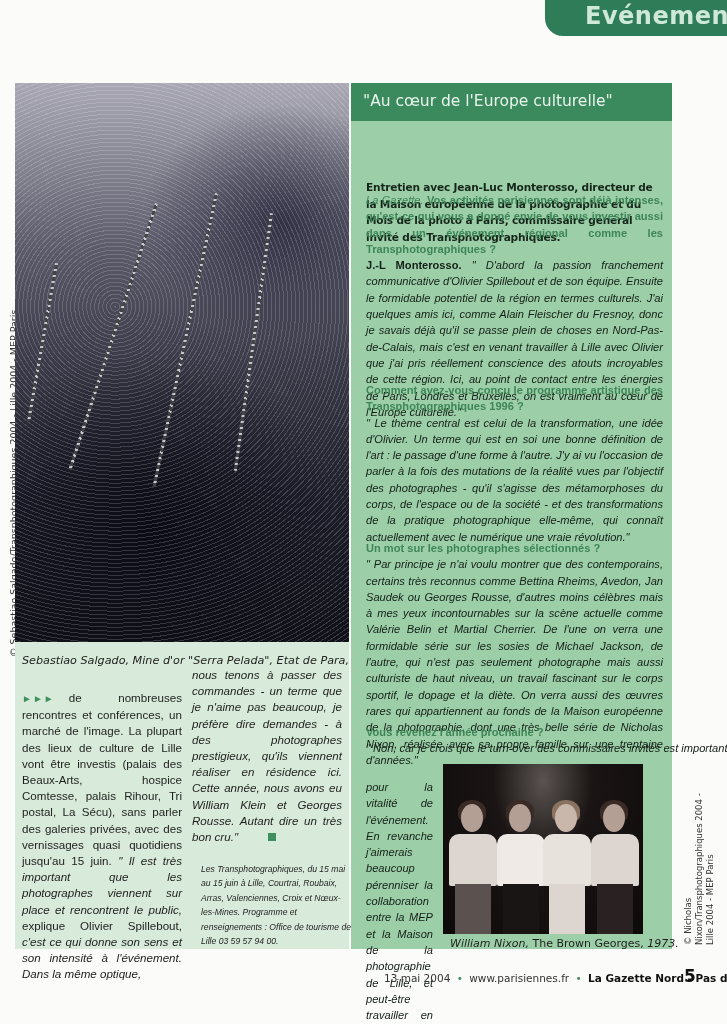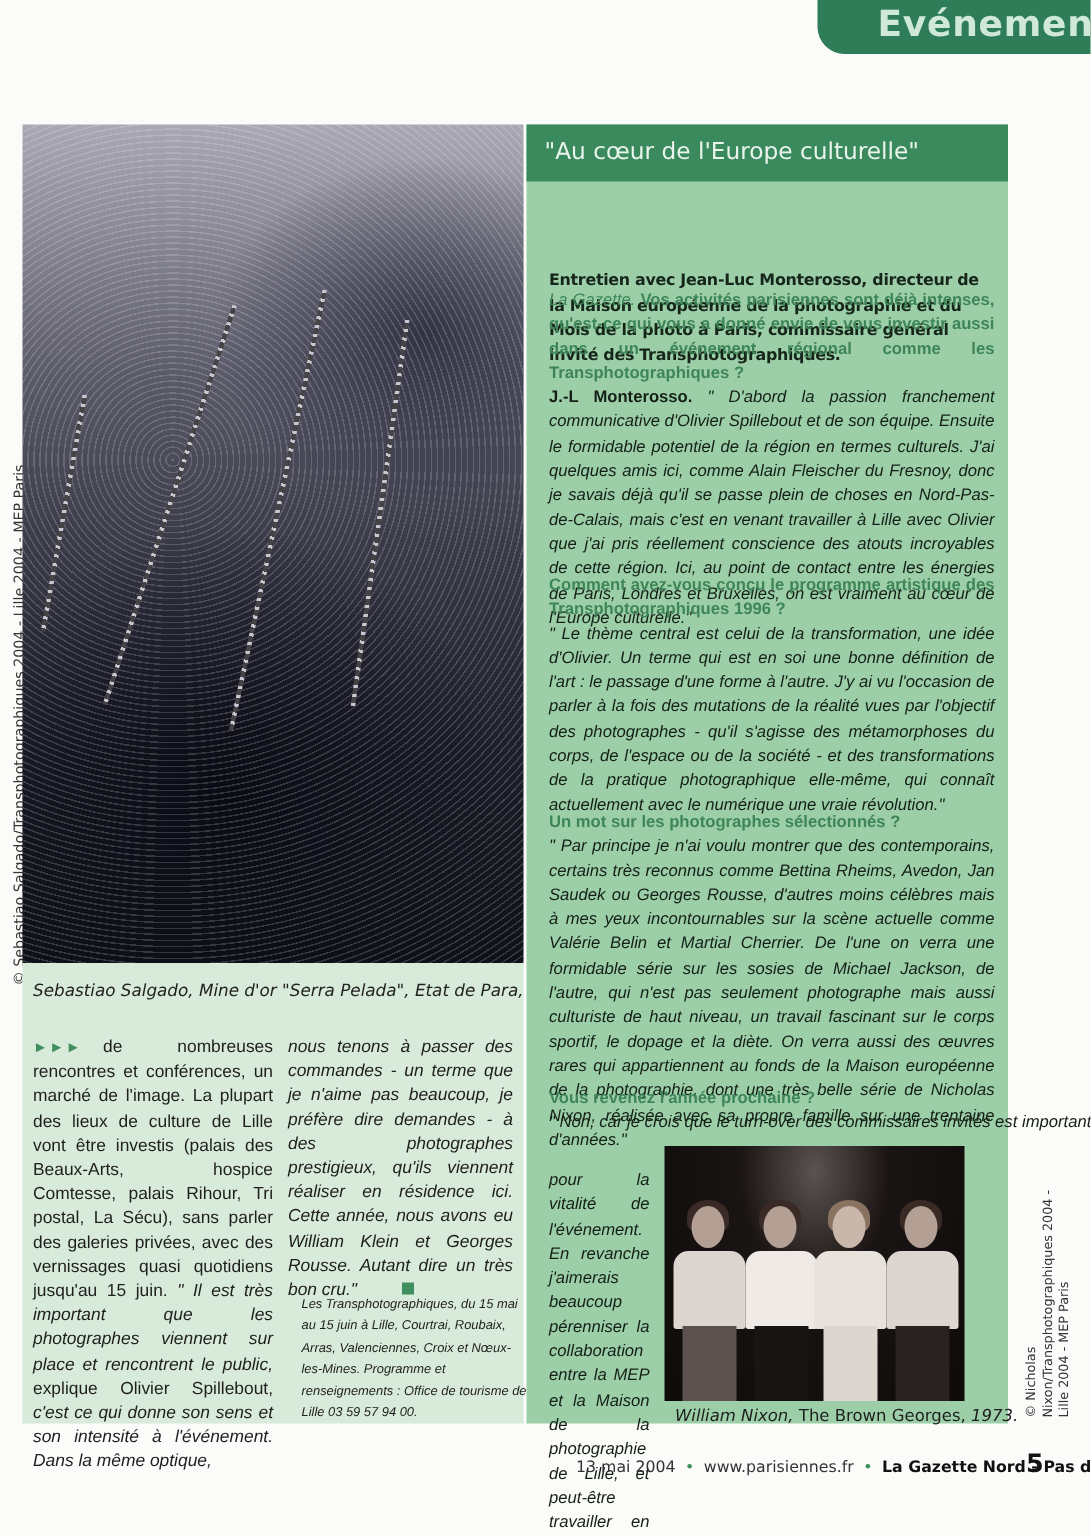--- a/index.html
+++ b/index.html
@@ -44,21 +44,21 @@
   }
   .caption-main {
     position:absolute; left:22px; top:654px; font-size:11.2px; font-style:italic; color:#222;
     font-family:"DejaVu Sans", sans-serif;
   }
   .col {
     position:absolute; font-size:11.6px; line-height:16.2px; text-align:justify; color:#1e1e1e;
     font-family:"Liberation Sans", sans-serif;
   }
   .col-a { left:22px; top:690px; width:160px; }
-  .col-b { left:192px; top:690px; width:150px; font-style:italic; }
+  .col-b { left:192px; top:667px; width:150px; font-style:italic; }
   .arrows { color:#3f8f5f; font-size:10px; letter-spacing:1px; margin-right:14px; }
   .end-square { display:inline-block; width:8px; height:8px; background:#3f8f5f; margin-left:30px; }
   .info {
     position:absolute; left:201px; top:862px; width:150px; font-size:8.6px; line-height:14.4px;
     font-style:italic; color:#1e1e1e;
   }
   .right-box {
     position:absolute; left:351px; top:83px; width:321px; height:866px; background:#9ccfa8;
   }
   .right-head {

